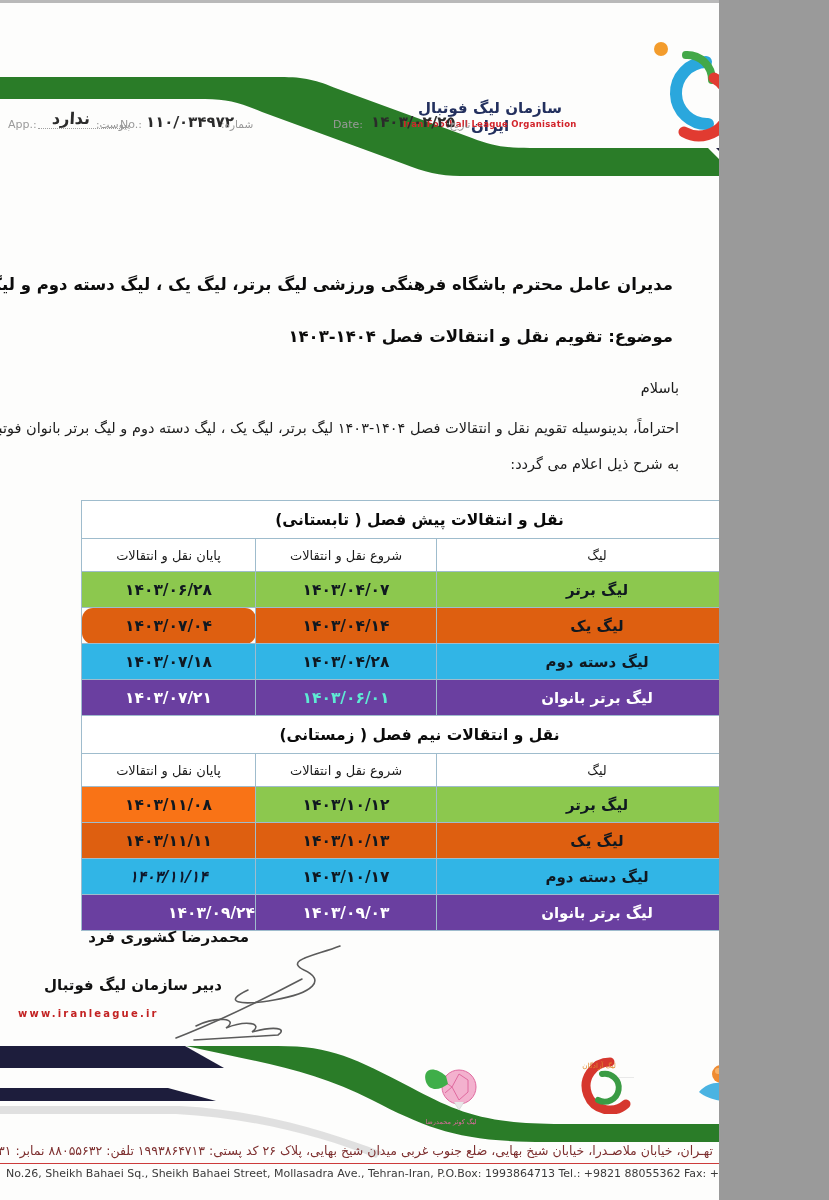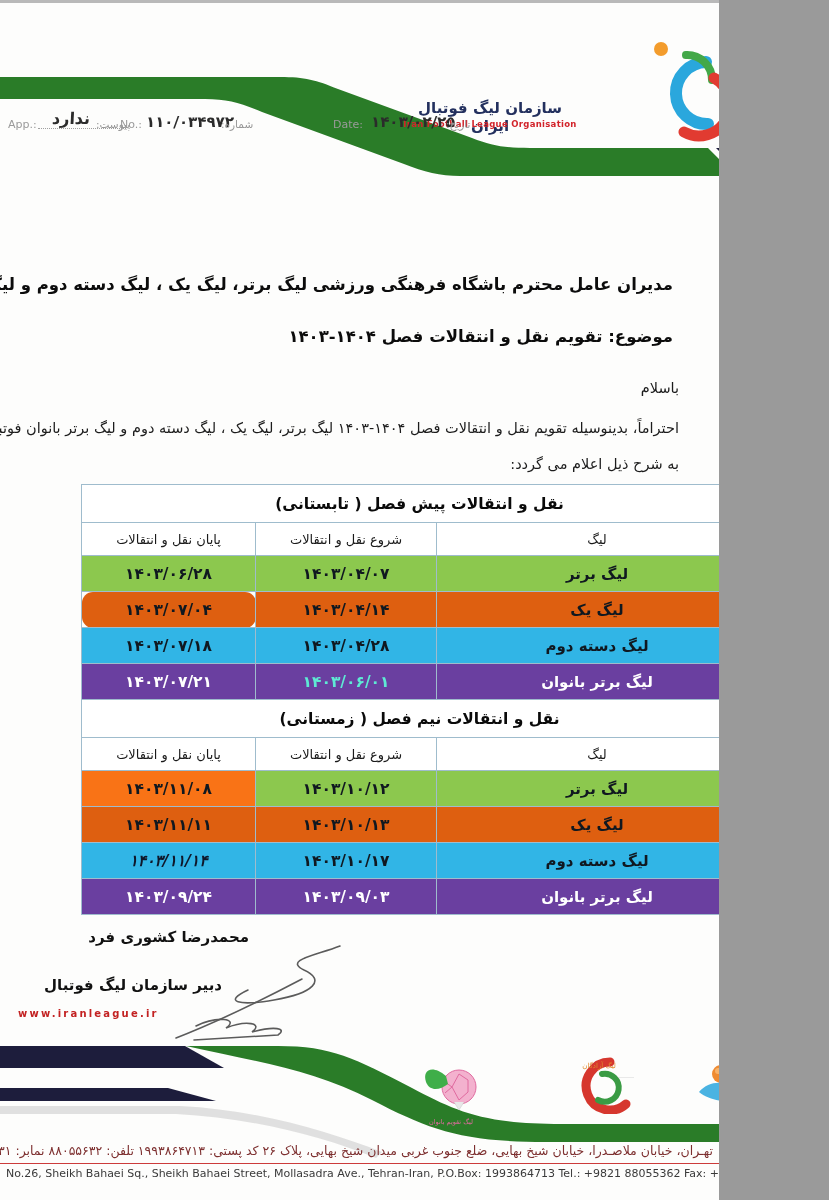--- a/index.html
+++ b/index.html
@@ -17,21 +17,21 @@
   .meta-en{font-size:11px;color:#9a9a9a;}
   .meta-val{font-size:15px;color:#2b2b2b;font-weight:bold;transform:skewX(-3deg);}
   .dotted{border-bottom:1.6px dotted #a0a0a0;height:10px;}
 
   
   .rtl{direction:rtl;text-align:right;white-space:nowrap;}
   .h-line{right:46px;font-size:16.5px;font-weight:bold;color:#0c0c0c;}
   .p-line{right:40px;font-size:14.5px;color:#1c1c1c;}
 
   
-  .tbl-wrap{left:81px;top:484px;width:676px;}
+  .tbl-wrap{left:81px;top:500px;width:676px;}
   table.transfer{width:676px;border-collapse:collapse;table-layout:fixed;direction:rtl;}
   table.transfer td{border:1px solid #9fbccd;text-align:center;vertical-align:middle;padding:0;}
   td.sec-title{height:37px;font-size:15.5px;font-weight:bold;background:#fff;color:#0a0a0a;}
   td.col-head{height:32px;font-size:13px;background:#fff;color:#1a1a1a;}
   td.cell-league{height:35px;font-size:15px;font-weight:bold;}
   td.cell-date{height:35px;font-size:15.5px;font-weight:bold;letter-spacing:.5px;}
 
   
   .sig-name{top:928px;right:470px;font-size:15px;font-weight:bold;color:#111;direction:rtl;white-space:nowrap;}
   .sig-title{top:976px;right:497px;font-size:15px;font-weight:bold;color:#111;direction:rtl;white-space:nowrap;}
@@ -162,21 +162,21 @@
             <td class="cell-date" style="background: rgb(222, 95, 16); color: rgb(16, 24, 32);">۱۴۰۳/۱۱/۱۱</td>
           </tr>
           <tr>
             <td class="cell-league" style="background: rgb(49, 181, 230); color: rgb(16, 24, 32);">لیگ دسته دوم</td>
             <td class="cell-date" style="background: rgb(49, 181, 230); color: rgb(16, 24, 32);">۱۴۰۳/۱۰/۱۷</td>
             <td class="cell-date" style="background: rgb(49, 181, 230); color: #0f172a; font-style: italic;">۱۴۰۳/۱۱/۱۴</td>
           </tr>
           <tr>
             <td class="cell-league" style="background: rgb(106, 63, 160); color: rgb(255, 255, 255);">لیگ برتر بانوان</td>
             <td class="cell-date" style="background: rgb(106, 63, 160); color: rgb(255, 255, 255);">۱۴۰۳/۰۹/۰۳</td>
-            <td class="cell-date" style="background: rgb(106, 63, 160); color: rgb(255, 255, 255);">۱۴۰۳/۰۹/۲۴</td>
+            <td class="cell-date" style="background: rgb(106, 63, 160); color: rgb(255, 255, 255); text-align: right;">۱۴۰۳/۰۹/۲۴</td>
           </tr>
         </tbody>
     </table>
   </div>
 
   <div class="abs sig-name">محمدرضا کشوری فرد</div>
   <div class="abs sig-title">دبیر سازمان لیگ فوتبال</div>
   <svg class="abs" style="left:152px;top:938px;" width="215" height="110">
     <g fill="none" stroke="#4a4a4a" stroke-width="1.6" stroke-linecap="round" opacity="0.9">
       <path d="M188,8 C162,18 132,22 152,32 C174,42 162,55 122,62 C87,68 70,64 96,52"></path>
@@ -194,21 +194,21 @@
   </svg>
   <div class="abs www">www.iranleague.ir</div>
 
   <div class="abs" style="left:412px;top:1062px;width:78px;">
     <svg width="78" height="52">
       <circle cx="47" cy="25" r="17" fill="#f3b1ce" stroke="#e06a9f" stroke-width="1"></circle>
       <path d="M47,12 L40,25 L47,38 L56,30 L56,18 Z M40,25 L33,20 M40,25 L33,31" fill="none" stroke="#e06a9f" stroke-width="1"></path>
       <path d="M34,14 C20,2 10,8 14,20 C18,30 28,28 36,22 Z" fill="#3fae49"></path>
       <path d="M42,40 L47,48 L52,40" fill="#e8e8e8" stroke="#cfcfcf" stroke-width="0.6"></path>
     </svg>
-    <div class="logo-label" style="color:#e06a9f;">لیگ تقویم بانوان</div>
+    <div class="logo-label" style="color:#e06a9f;">لیگ کوثر محمدرضا</div>
   </div>
   <div class="abs" style="left:572px;top:1056px;width:80px;">
     <svg width="80" height="58">
       <path d="M38,6 A24,24 0 1 0 54,48" fill="none" stroke="#d6372e" stroke-width="9" stroke-linecap="round"></path>
       <path d="M30,18 A14,14 0 1 1 26,44" fill="none" stroke="#3a9b44" stroke-width="6" stroke-linecap="round"></path>
       <text x="44" y="12" font-size="7" fill="#e08b2d" direction="rtl" font-family="DejaVu Sans">لیگ آزادگان</text>
       <text x="46" y="21" font-size="4" fill="#bbb" font-family="DejaVu Sans">________</text>
     </svg>
   </div>
   <div class="abs" style="left:693px;top:1062px;width:90px;">

